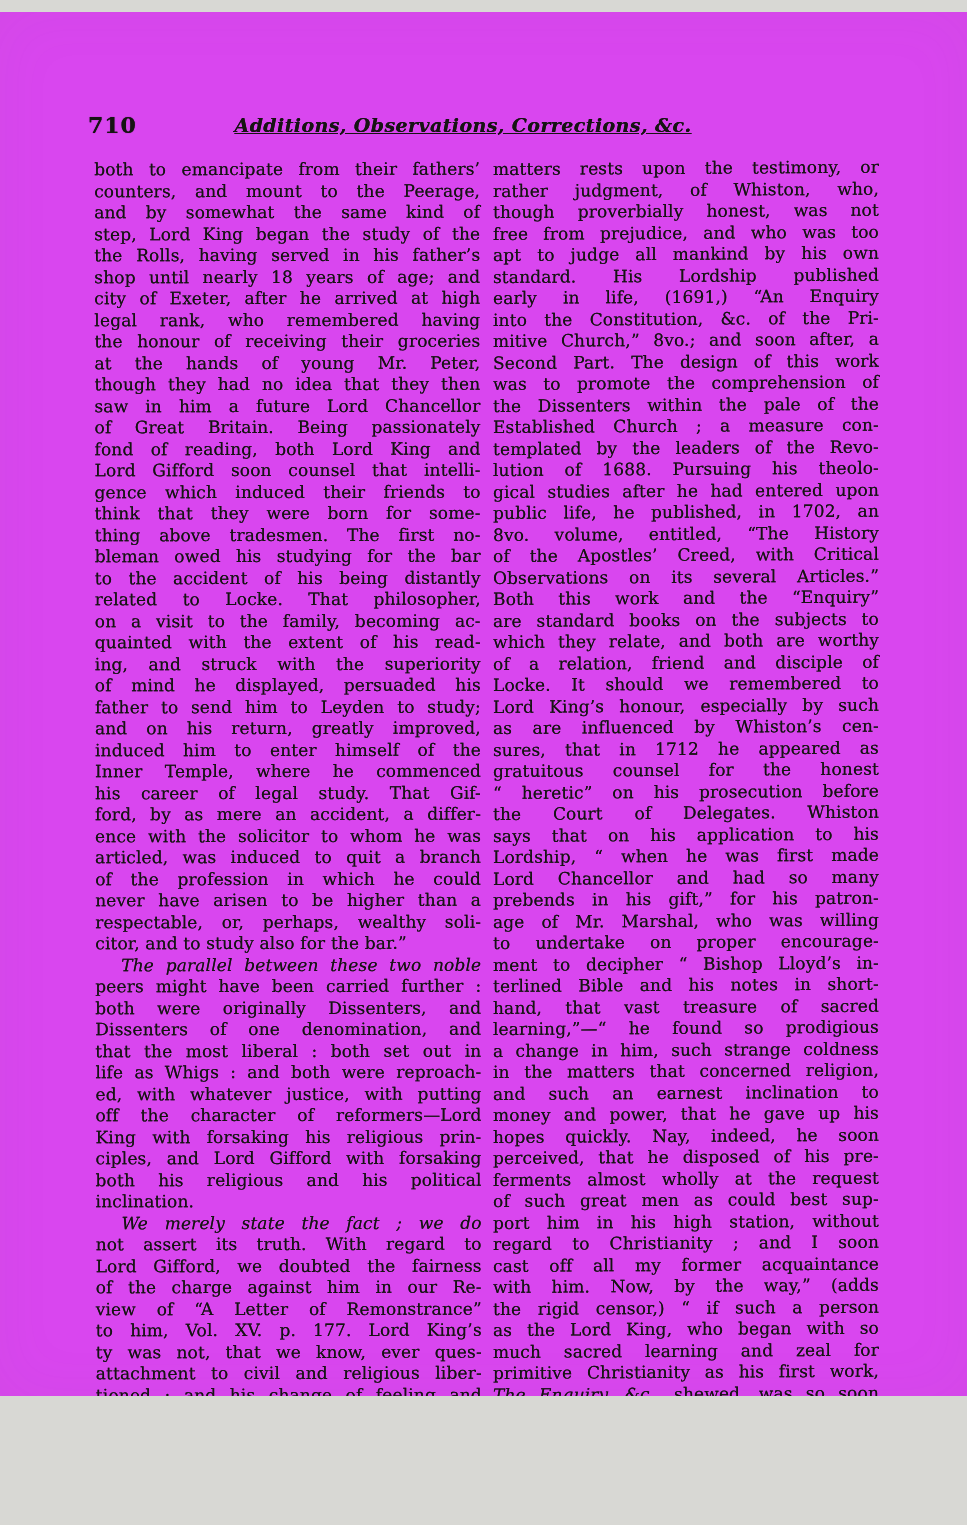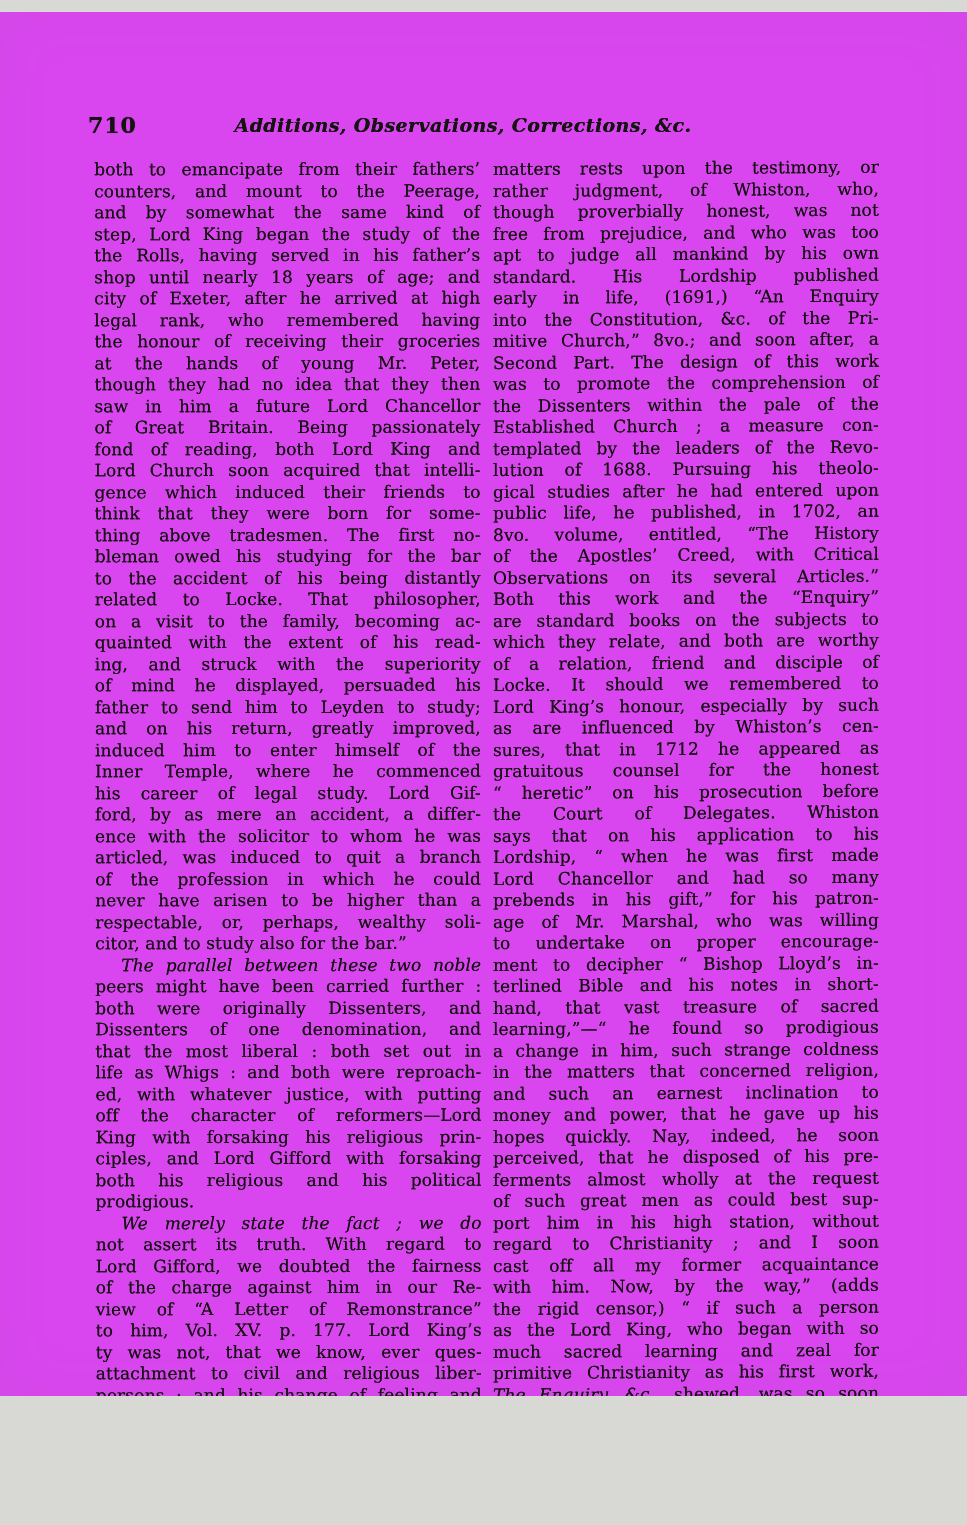--- a/index.html
+++ b/index.html
@@ -20,20 +20,21 @@
     position:absolute; left:0; top:0;
     font-size:22px; font-weight:bold; letter-spacing:1px;
     text-shadow:0 0 0.7px currentColor;
   }
   .runhead {
     position:absolute; left:80px; right:120px; top:2px;
     text-align:center;
     font-style:italic; font-weight:bold; font-size:19px;
     letter-spacing:0.4px;
     text-shadow:0 0 0.5px currentColor;
+    text-decoration:underline;
   }
   .col {
     position:absolute; top:147px; width:386px;
     font-size:17px; line-height:21.5px;
     letter-spacing:0.15px;
     text-shadow:0 0 0.55px rgba(22,20,19,0.85);
   }
   .col-left  { left:95px; transform:rotate(-0.08deg); }
   .col-right { left:493px; transform:skewY(-0.35deg); transform-origin:top left; }
   .line {
@@ -63,64 +64,64 @@
       <div class="line">the Rolls, having served in his father’s</div>
       <div class="line">shop until nearly 18 years of age; and</div>
       <div class="line">city of Exeter, after he arrived at high</div>
       <div class="line">legal rank, who remembered having</div>
       <div class="line">the honour of receiving their groceries</div>
       <div class="line">at the hands of young Mr. Peter,</div>
       <div class="line">though they had no idea that they then</div>
       <div class="line">saw in him a future Lord Chancellor</div>
       <div class="line">of Great Britain. Being passionately</div>
       <div class="line">fond of reading, both Lord King and</div>
-      <div class="line">Lord Church soon acquired that intelli-</div>
+      <div class="line">Lord Gifford soon counsel that intelli-</div>
       <div class="line">gence which induced their friends to</div>
       <div class="line">think that they were born for some-</div>
       <div class="line">thing above tradesmen. The first no-</div>
       <div class="line">bleman owed his studying for the bar</div>
       <div class="line">to the accident of his being distantly</div>
       <div class="line">related to Locke. That philosopher,</div>
       <div class="line">on a visit to the family, becoming ac-</div>
       <div class="line">quainted with the extent of his read-</div>
       <div class="line">ing, and struck with the superiority</div>
       <div class="line">of mind he displayed, persuaded his</div>
       <div class="line">father to send him to Leyden to study;</div>
       <div class="line">and on his return, greatly improved,</div>
       <div class="line">induced him to enter himself of the</div>
       <div class="line">Inner Temple, where he commenced</div>
-      <div class="line">his career of legal study. Lord Gif-</div>
+      <div class="line">his career of legal study. That Gif-</div>
       <div class="line">ford, by as mere an accident, a differ-</div>
       <div class="line">ence with the solicitor to whom he was</div>
       <div class="line">articled, was induced to quit a branch</div>
       <div class="line">of the profession in which he could</div>
       <div class="line">never have arisen to be higher than a</div>
       <div class="line">respectable, or, perhaps, wealthy soli-</div>
       <div class="line end">citor, and to study also for the bar.”</div>
       <div class="line indent">The parallel between these two noble</div>
       <div class="line">peers might have been carried further :</div>
       <div class="line">both were originally Dissenters, and</div>
       <div class="line">Dissenters of one denomination, and</div>
       <div class="line">that the most liberal : both set out in</div>
       <div class="line">life as Whigs : and both were reproach-</div>
       <div class="line">ed, with whatever justice, with putting</div>
       <div class="line">off the character of reformers—Lord</div>
       <div class="line">King with forsaking his religious prin-</div>
       <div class="line">ciples, and Lord Gifford with forsaking</div>
       <div class="line">both his religious and his political</div>
-      <div class="line end">prodigious.</div>
+      <div class="line end">inclination.</div>
       <div class="line indent">We merely state the fact ; we do</div>
       <div class="line">not assert its truth. With regard to</div>
       <div class="line">Lord Gifford, we doubted the fairness</div>
       <div class="line">of the charge against him in our Re-</div>
       <div class="line">view of “A Letter of Remonstrance”</div>
       <div class="line">to him, Vol. XV. p. 177. Lord King’s</div>
       <div class="line">ty was not, that we know, ever ques-</div>
       <div class="line">attachment to civil and religious liber-</div>
-      <div class="line">persons ; and his change of feeling and</div>
+      <div class="line">tioned ; and his change of feeling and</div>
       <div class="line">conduct with regard to theological</div>
     </div>
 
   <div class="col col-right">
       <div class="line">matters rests upon the testimony, or</div>
       <div class="line">rather judgment, of Whiston, who,</div>
       <div class="line">though proverbially honest, was not</div>
       <div class="line">free from prejudice, and who was too</div>
       <div class="line">apt to judge all mankind by his own</div>
       <div class="line">standard. His Lordship published</div>

